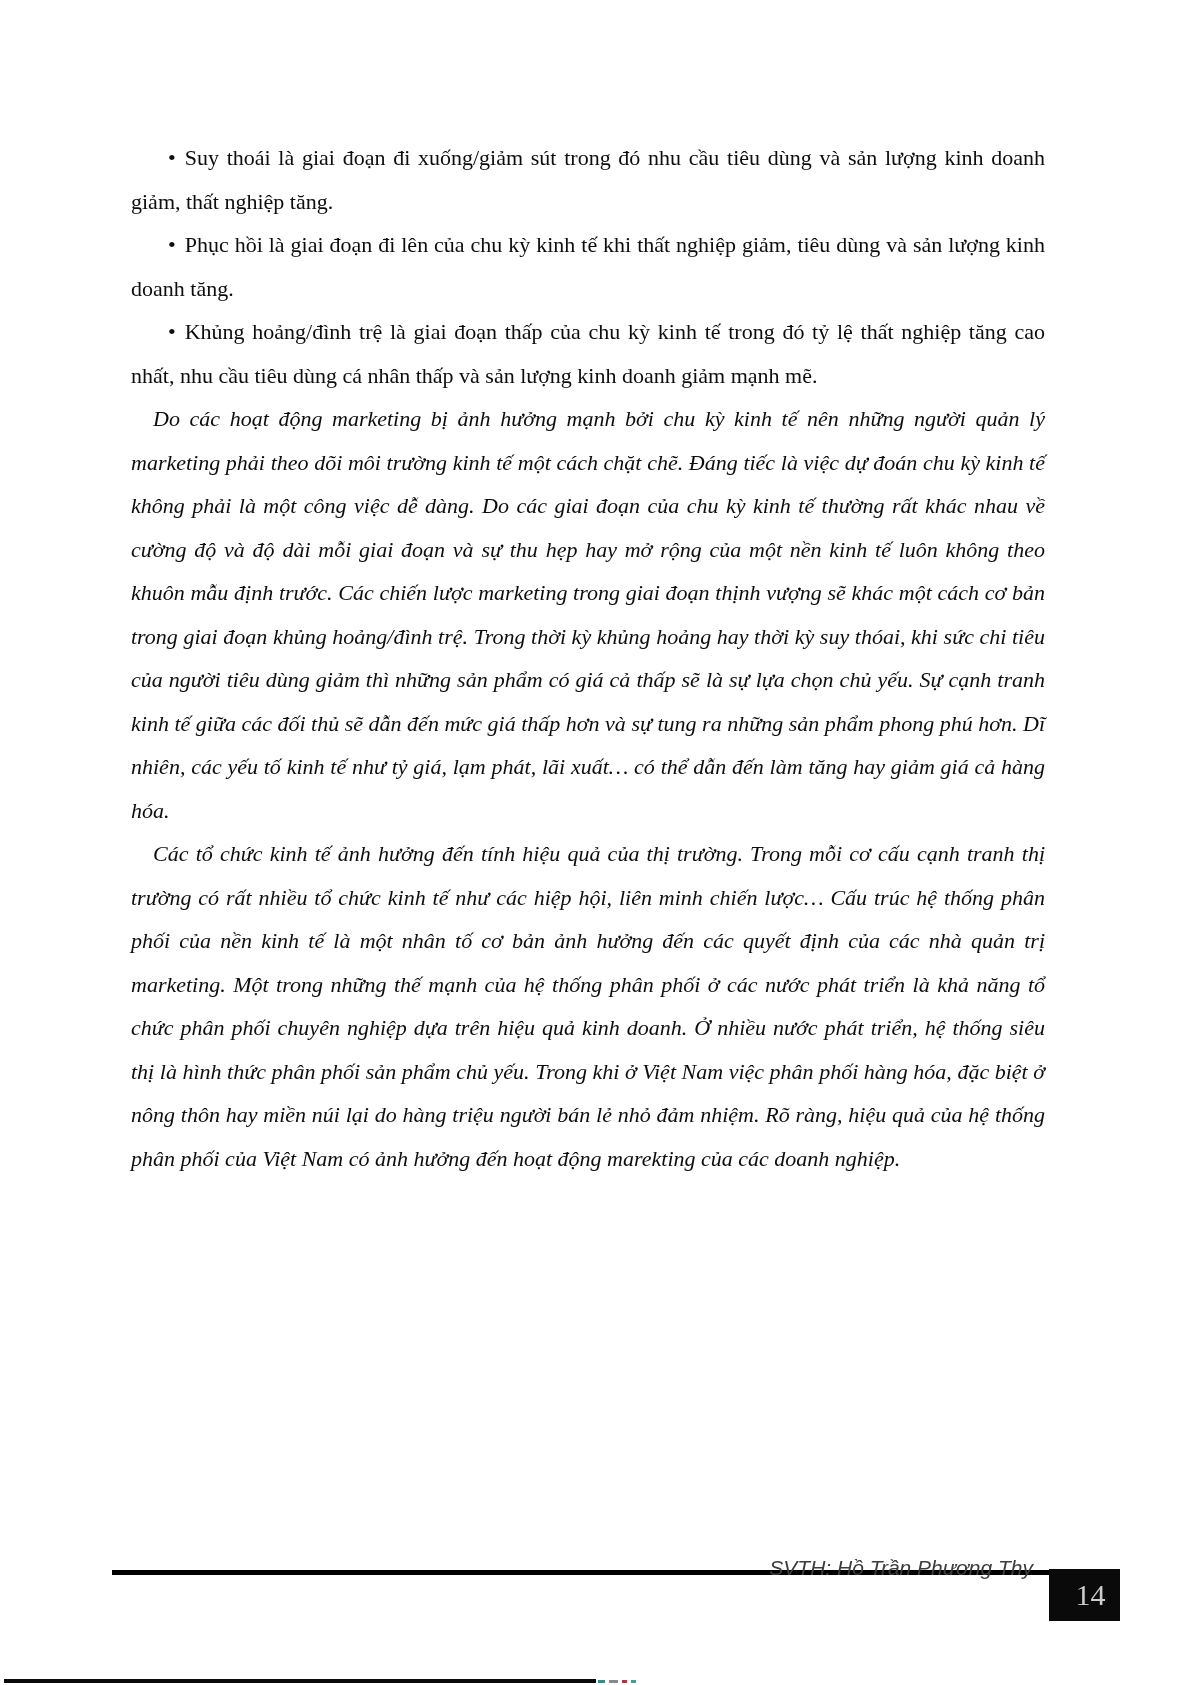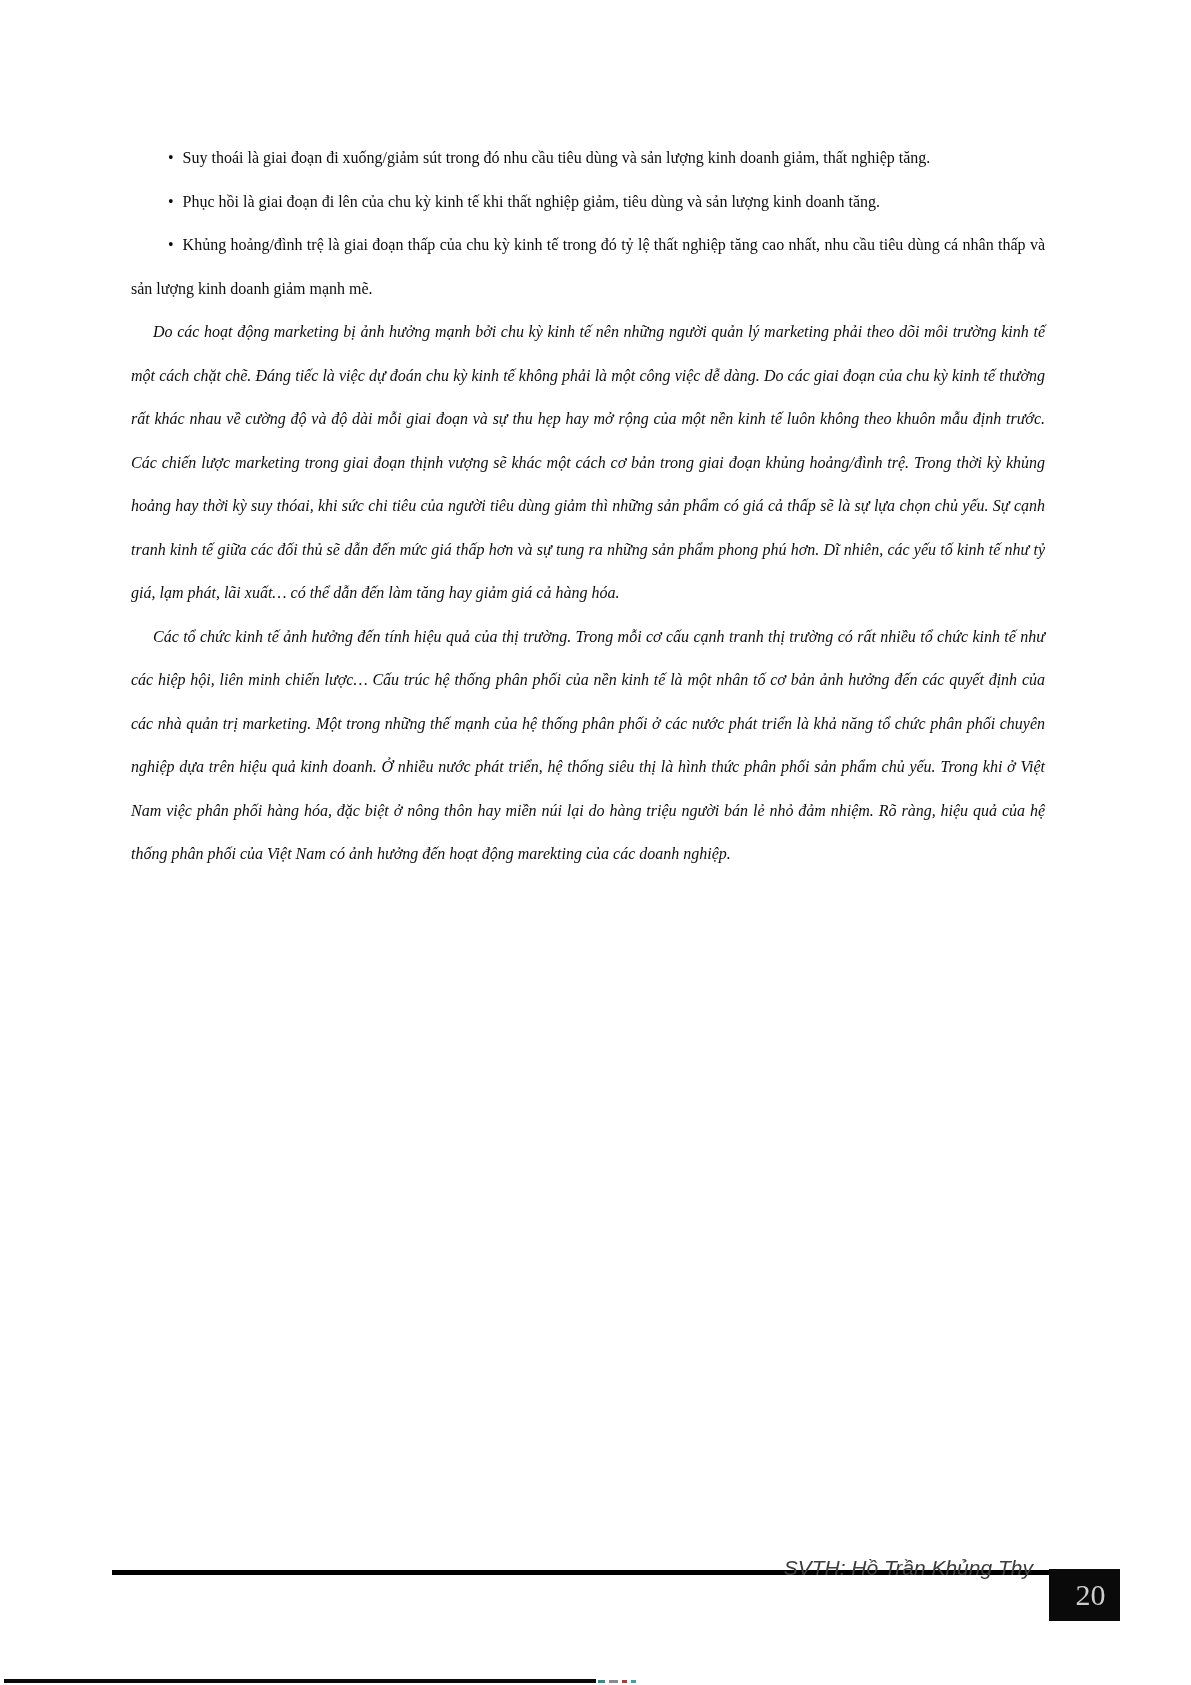--- a/index.html
+++ b/index.html
@@ -15,21 +15,21 @@
   .page { position: absolute; inset: 0; background: #ffffff; }
 
   .content {
     position: absolute;
     top: 136px;
     left: 131px;
     width: 914px;
   }
   .content p {
     margin: 0;
-    font-size: 16px;
+    font-size: 22px;
     line-height: 43.5px;
     text-align: justify;
     color: #0d0d0d;
   }
   p.bullet { text-indent: 37px; }
   p.indent { text-indent: 22px; font-style: italic; }
   .bullet-marker { margin-right: 9px; }
 
   .section-heading {
     margin: 62px 0 0 0;
@@ -117,24 +117,24 @@
 
     <p class="indent">Do các hoạt động marketing bị ảnh hưởng mạnh bởi chu kỳ kinh tế nên những người quản lý marketing phải theo dõi môi trường kinh tế một cách chặt chẽ. Đáng tiếc là việc dự đoán chu kỳ kinh tế không phải là một công việc dễ dàng. Do các giai đoạn của chu kỳ kinh tế thường rất khác nhau về cường độ và độ dài mỗi giai đoạn và sự thu hẹp hay mở rộng của một nền kinh tế luôn không theo khuôn mẫu định trước. Các chiến lược marketing trong giai đoạn thịnh vượng sẽ khác một cách cơ bản trong giai đoạn khủng hoảng/đình trệ. Trong thời kỳ khủng hoảng hay thời kỳ suy thóai, khi sức chi tiêu của người tiêu dùng giảm thì những sản phẩm có giá cả thấp sẽ là sự lựa chọn chủ yếu. Sự cạnh tranh kinh tế giữa các đối thủ sẽ dẫn đến mức giá thấp hơn và sự tung ra những sản phẩm phong phú hơn. Dĩ nhiên, các yếu tố kinh tế như tỷ giá, lạm phát, lãi xuất… có thể dẫn đến làm tăng hay giảm giá cả hàng hóa.</p>
 
     <p class="indent">Các tổ chức kinh tế ảnh hưởng đến tính hiệu quả của thị trường. Trong mỗi cơ cấu cạnh tranh thị trường có rất nhiều tổ chức kinh tế như các hiệp hội, liên minh chiến lược… Cấu trúc hệ thống phân phối của nền kinh tế là một nhân tố cơ bản ảnh hưởng đến các quyết định của các nhà quản trị marketing. Một trong những thế mạnh của hệ thống phân phối ở các nước phát triển là khả năng tổ chức phân phối chuyên nghiệp dựa trên hiệu quả kinh doanh. Ở nhiều nước phát triển, hệ thống siêu thị là hình thức phân phối sản phẩm chủ yếu. Trong khi ở Việt Nam việc phân phối hàng hóa, đặc biệt ở nông thôn hay miền núi lại do hàng triệu người bán lẻ nhỏ đảm nhiệm. Rõ ràng, hiệu quả của hệ thống phân phối của Việt Nam có ảnh hưởng đến hoạt động marekting của các doanh nghiệp.</p>
 
 
   </div>
 
   <div class="footer-rule"></div>
 
-  <div class="footer-author">SVTH: Hồ Trần Khủng Thy</div>
+  <div class="footer-author">SVTH: Hồ Trần Phương Thy</div>
 
   <div class="page-number-box">
-    <span class="page-number">20</span>
+    <span class="page-number">14</span>
   </div>
 
   <div class="next-page-edge-bar"></div>
   <div class="next-page-artifacts">
     <span class="artifact-teal"></span>
     <span class="artifact-gray"></span>
     <span class="artifact-red"></span>
     <span class="artifact-teal2"></span>
   </div>
 

